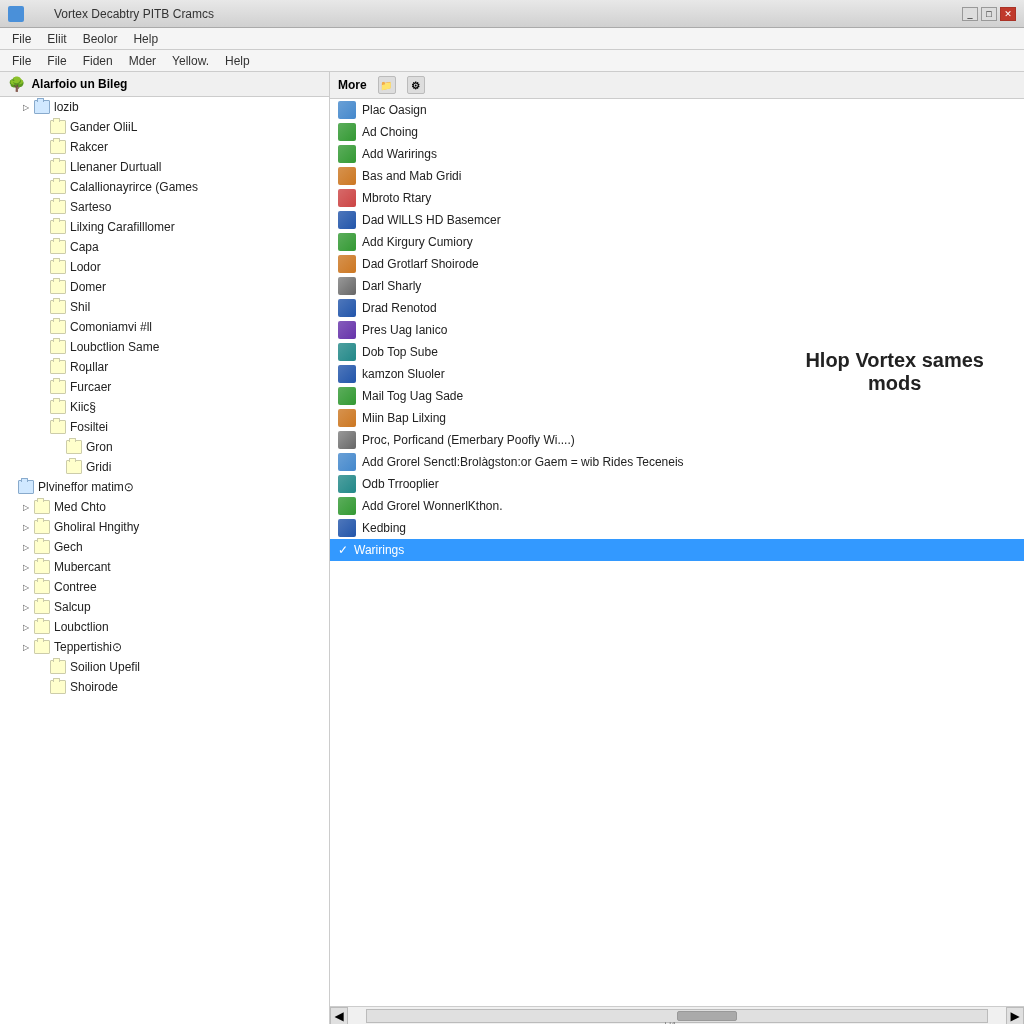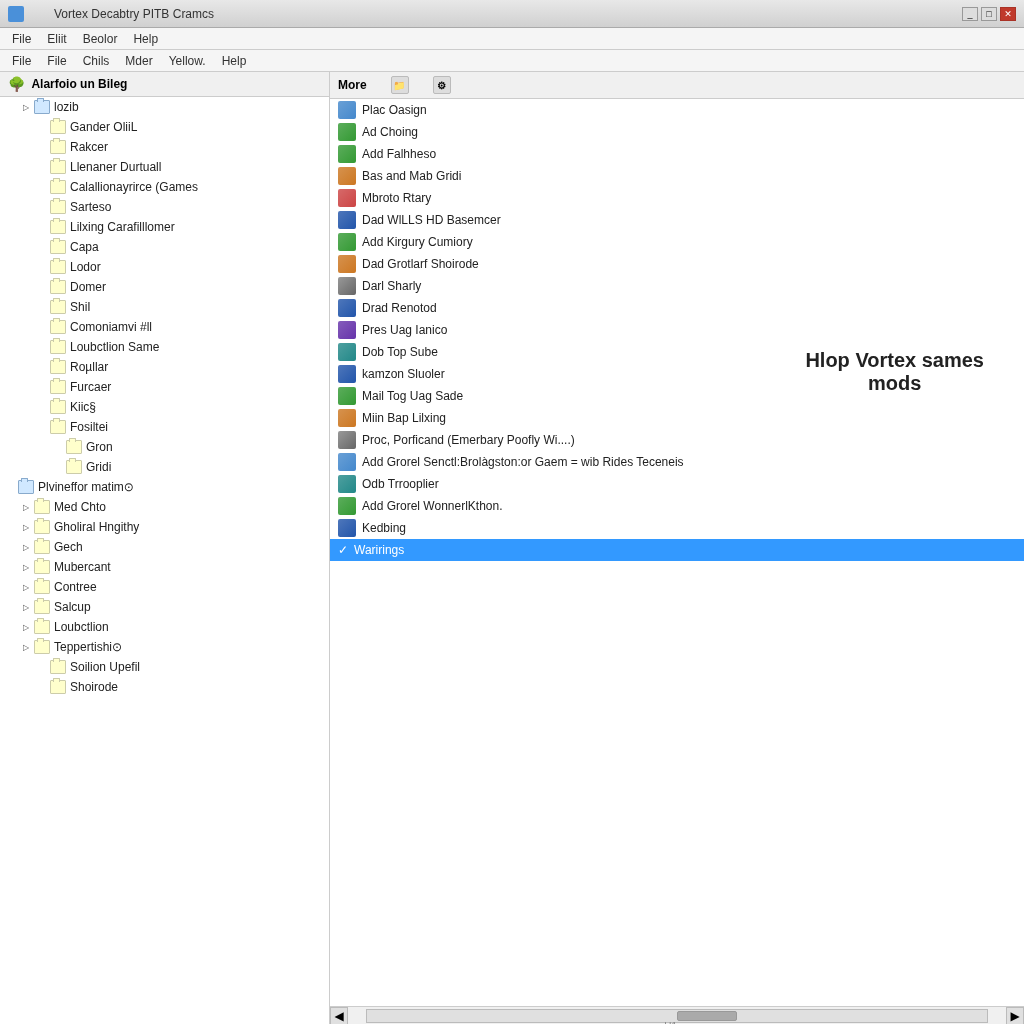--- a/index.html
+++ b/index.html
@@ -178,21 +178,21 @@
       flex-direction: column;
       overflow: hidden;
     }
 
     .right-panel-header {
       background: #f0f0f0;
       border-bottom: 1px solid #ccc;
       padding: 4px 8px;
       display: flex;
       align-items: center;
-      gap: 24px;
+      gap: 11px;
       font-size: 12px;
       font-weight: bold;
     }
 
     .right-list-area {
       flex: 1;
       overflow-y: auto;
       background: #fff;
       position: relative;
     }
@@ -305,21 +305,21 @@
 <div class="menu-bar-top">
   <span class="menu-item">File</span>
   <span class="menu-item">Eliit</span>
   <span class="menu-item">Beolor</span>
   <span class="menu-item">Help</span>
 </div>
 
 <div class="menu-bar-second">
   <span class="menu-item">File</span>
   <span class="menu-item">File</span>
-  <span class="menu-item">Chils</span>
+  <span class="menu-item">Fiden</span>
   <span class="menu-item">Mder</span>
   <span class="menu-item">Yellow.</span>
   <span class="menu-item">Help</span>
 </div>
 
 <div class="main-area">
 
   <div class="left-panel">
     <div class="left-panel-header">
       <span style="font-size:14px;">🌳</span>
@@ -522,21 +522,21 @@
     <div class="list-item">
           <div class="list-icon app" style="background: linear-gradient(135deg, rgba(68, 136, 204, 0.8), rgb(68, 136, 204));"></div>
           <span>Plac Oasign</span>
         </div>
         <div class="list-item">
           <div class="list-icon green" style="background: linear-gradient(135deg, rgba(51, 153, 51, 0.8), rgb(51, 153, 51));"></div>
           <span>Ad Choing</span>
         </div>
         <div class="list-item">
           <div class="list-icon green" style="background: linear-gradient(135deg, rgba(51, 153, 51, 0.8), rgb(51, 153, 51));"></div>
-          <span>Add Falhheso</span>
+          <span>Add Warirings</span>
         </div>
         <div class="list-item">
           <div class="list-icon orange" style="background: linear-gradient(135deg, rgba(204, 119, 34, 0.8), rgb(204, 119, 34));"></div>
           <span>Bas and Mab Gridi</span>
         </div>
         <div class="list-item">
           <div class="list-icon red" style="background: linear-gradient(135deg, rgba(204, 68, 68, 0.8), rgb(204, 68, 68));"></div>
           <span>Mbroto Rtary</span>
         </div>
         <div class="list-item">

